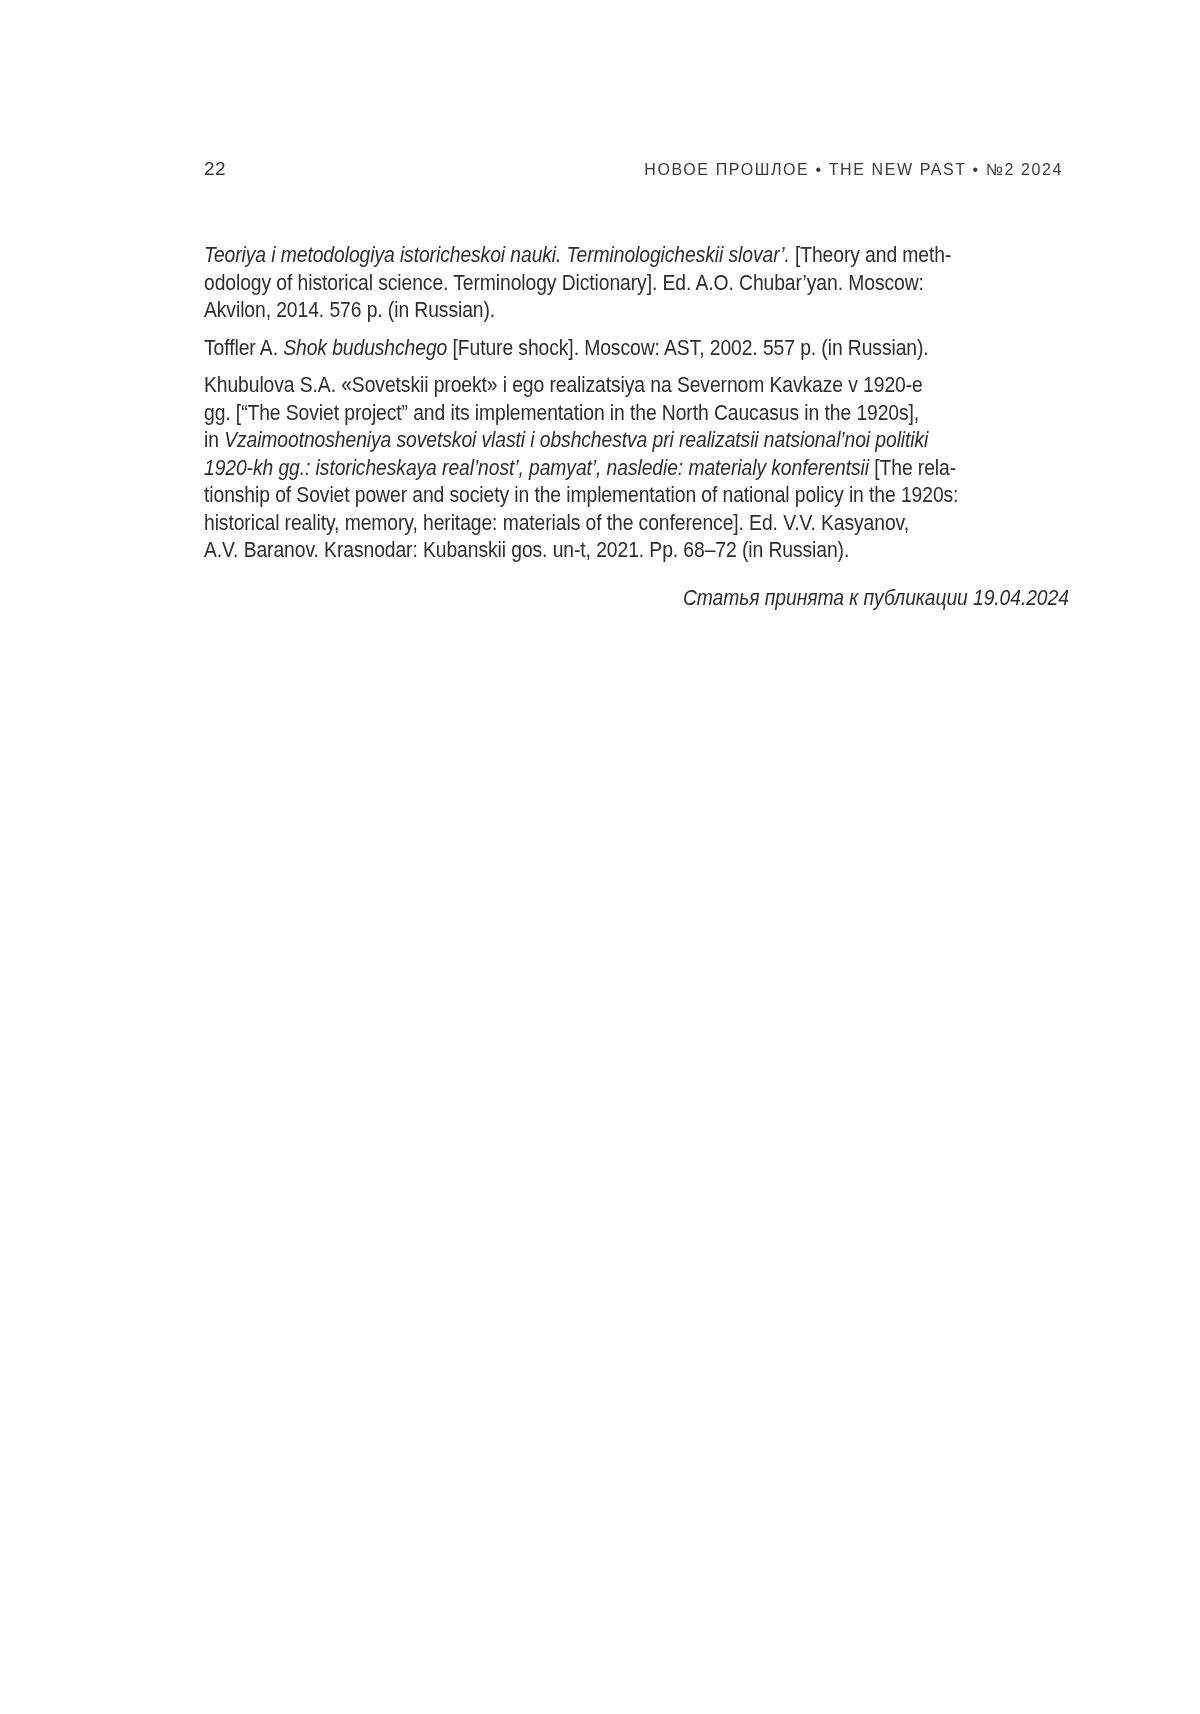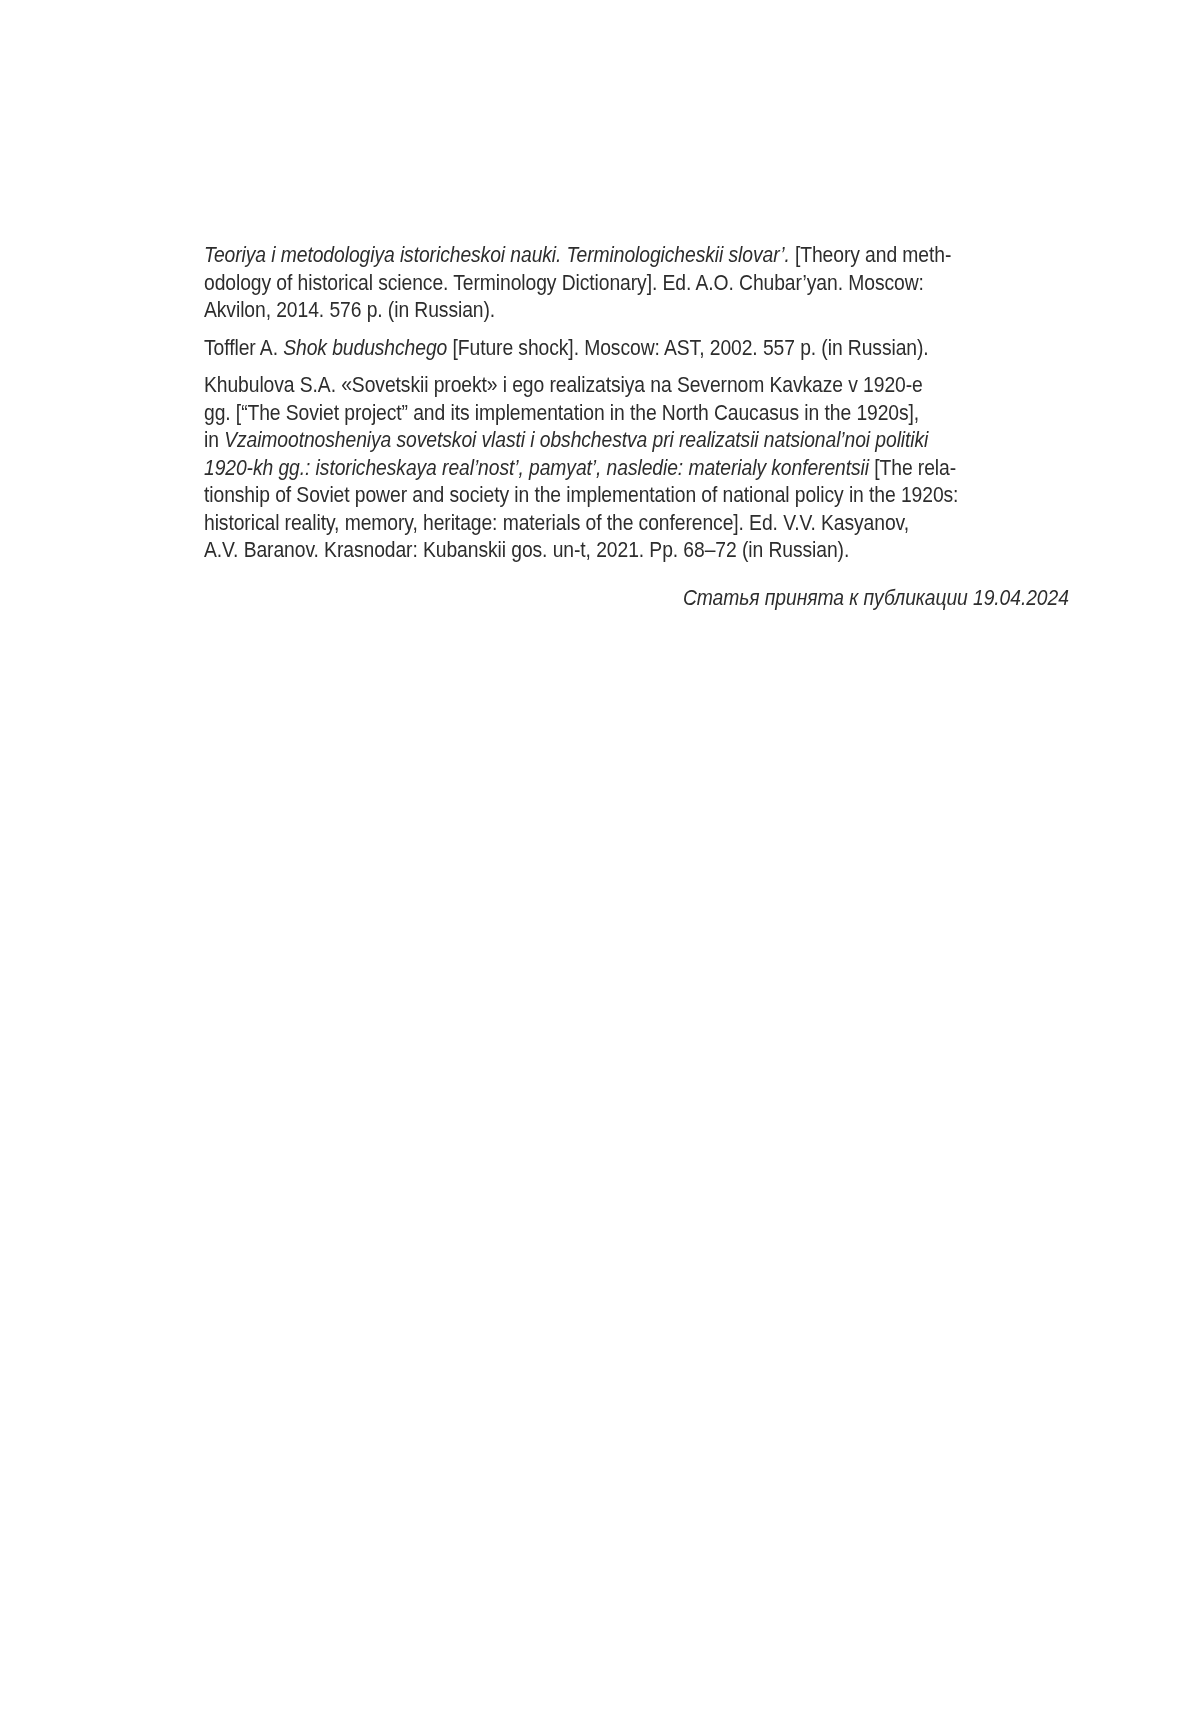--- a/index.html
+++ b/index.html
@@ -69,20 +69,24 @@
     font-style: italic;
     text-align: right;
     color: #2d2d2d;
   }
 </style>
 </head>
 <body>
 
 <div class="page">
 
+  <header class="running-header">
+    <span class="page-number">22</span>
+    <span class="running-title">НОВОЕ ПРОШЛОЕ • THE NEW PAST • №2 2024</span>
+  </header>
 
   <main class="text-block">
     <div>
         <p class="ref-para">
           <span class="ref-line"><span class="it">Teoriya i metodologiya istoricheskoi nauki. Terminologicheskii slovar’.</span><span> [Theory and meth-</span></span>
           <span class="ref-line"><span>odology of historical science. Terminology Dictionary]. Ed. A.O. Chubar’yan. Moscow:</span></span>
           <span class="ref-line"><span>Akvilon, 2014. 576 p. (in Russian).</span></span>
         </p>
         <p class="ref-para">
           <span class="ref-line"><span>Toffler A. </span><span class="it">Shok budushchego</span><span> [Future shock]. Moscow: AST, 2002. 557 p. (in Russian).</span></span>

